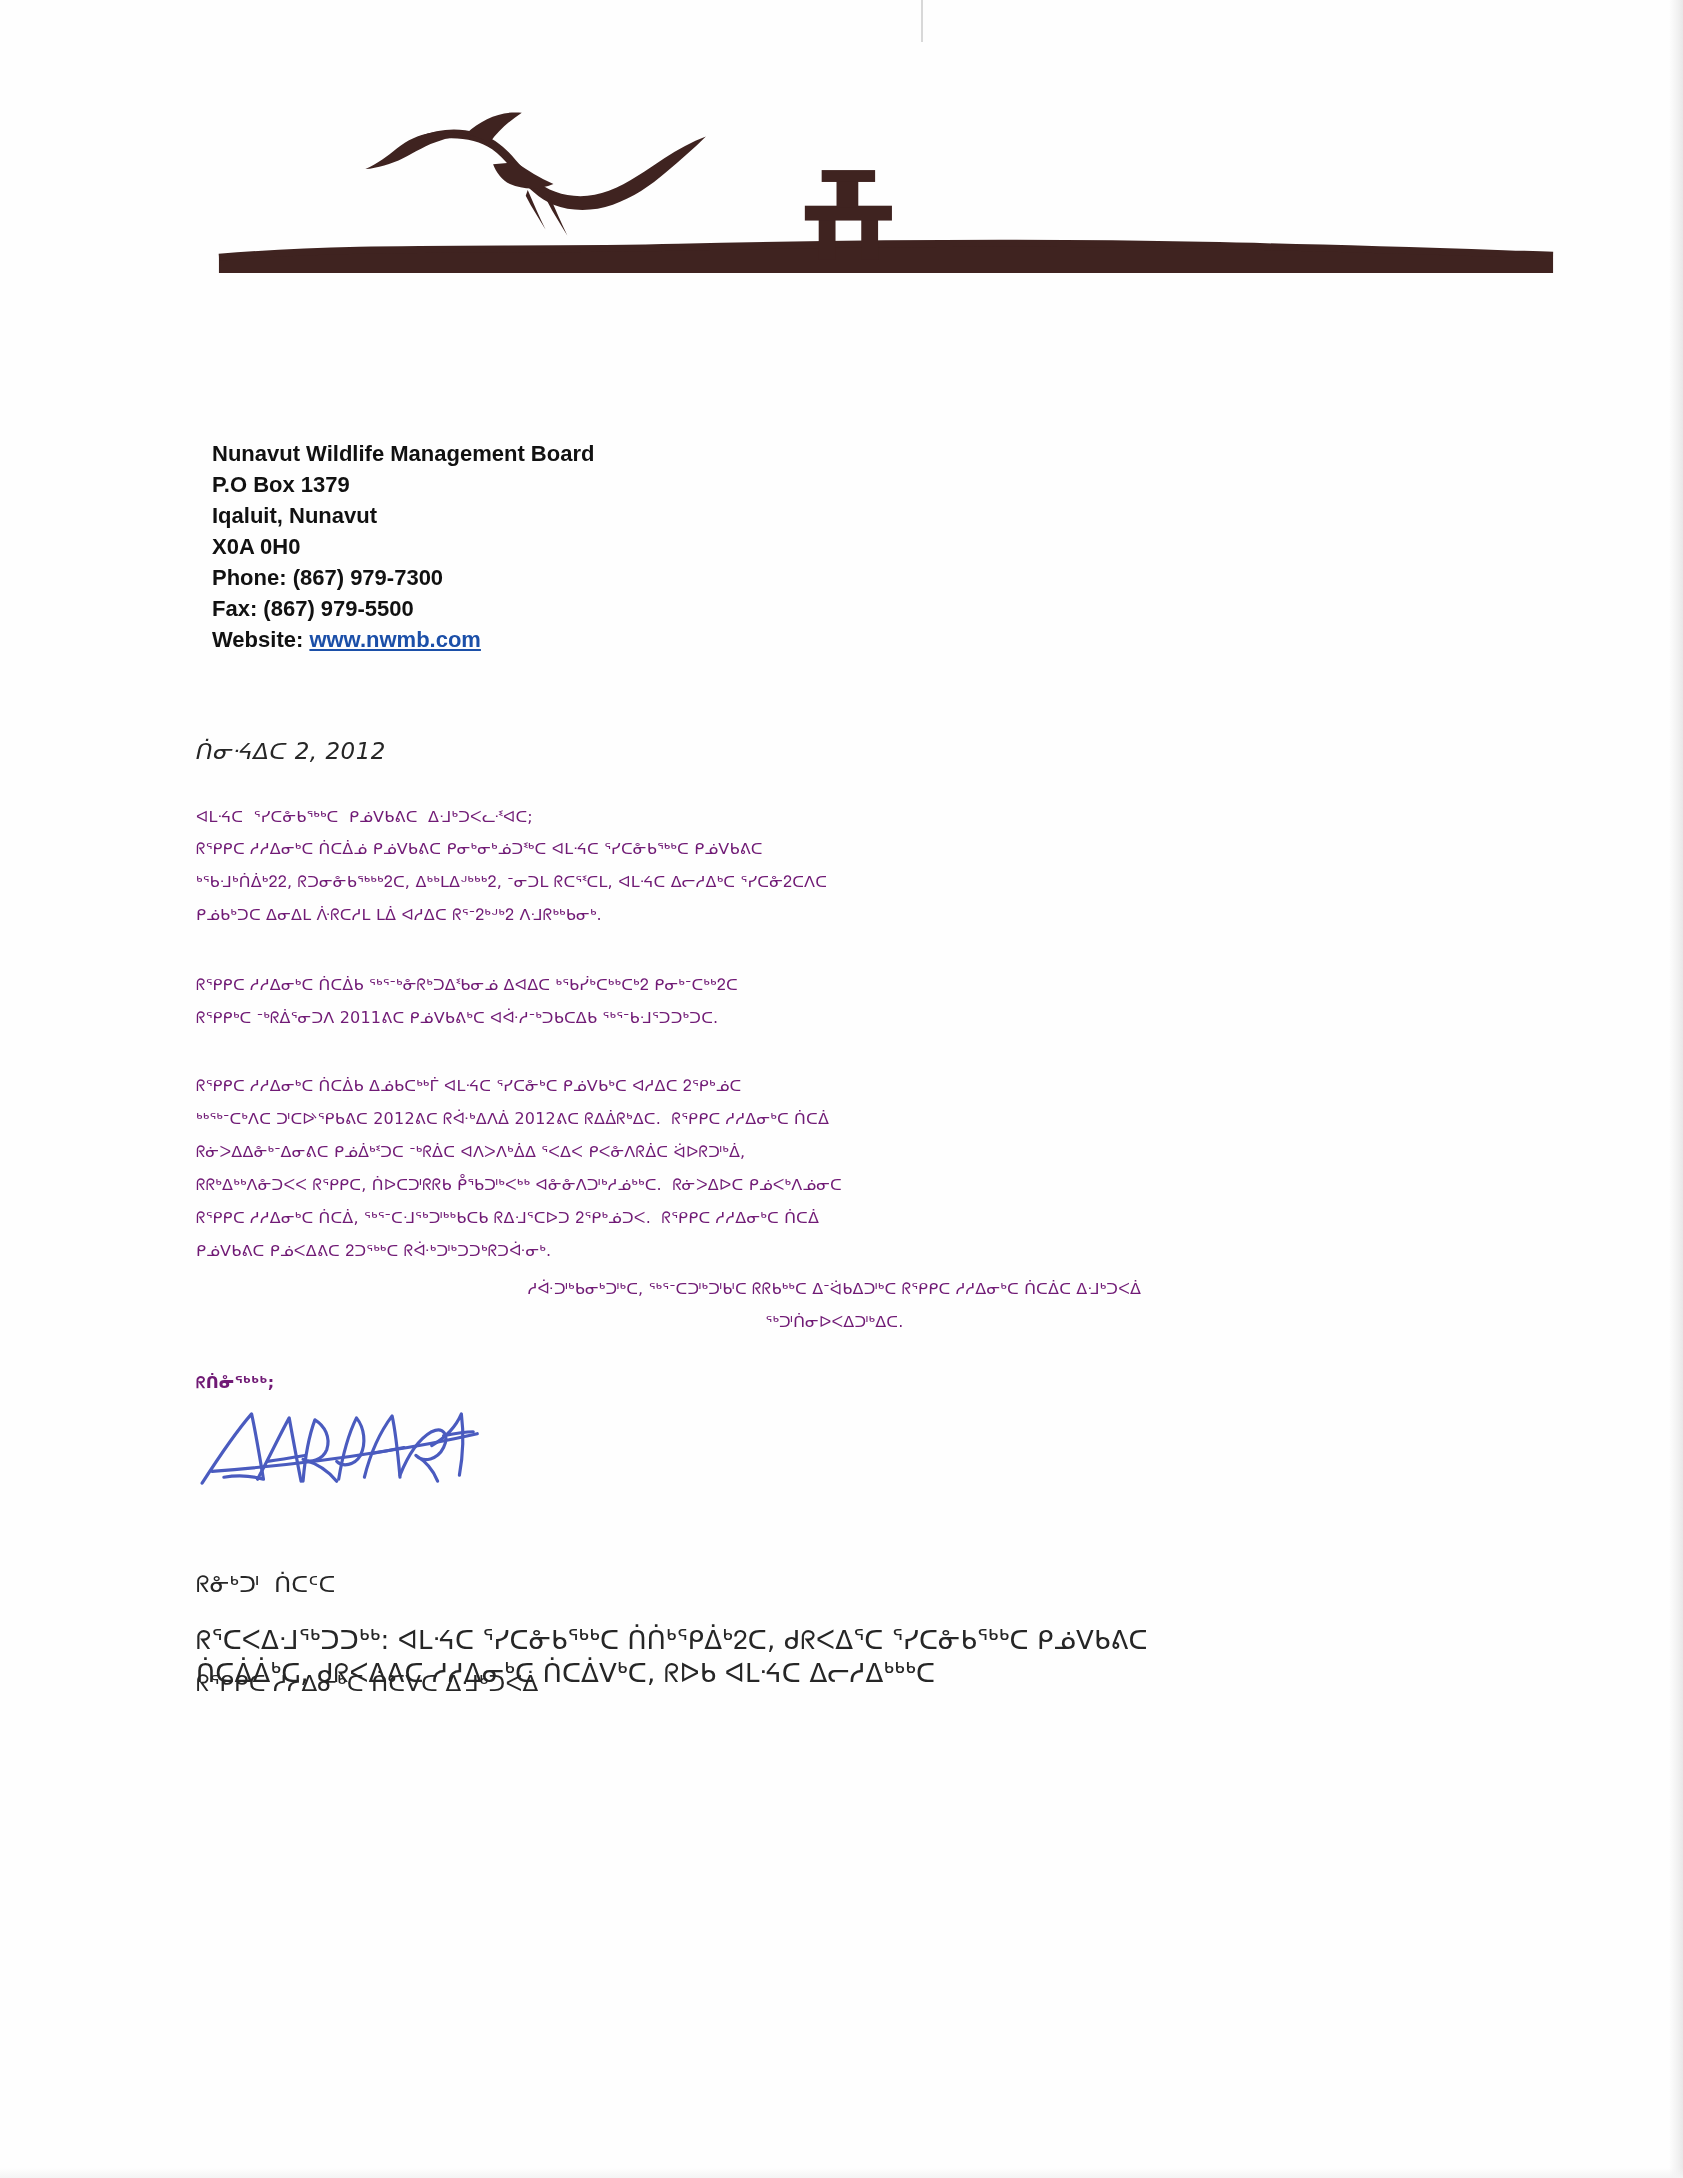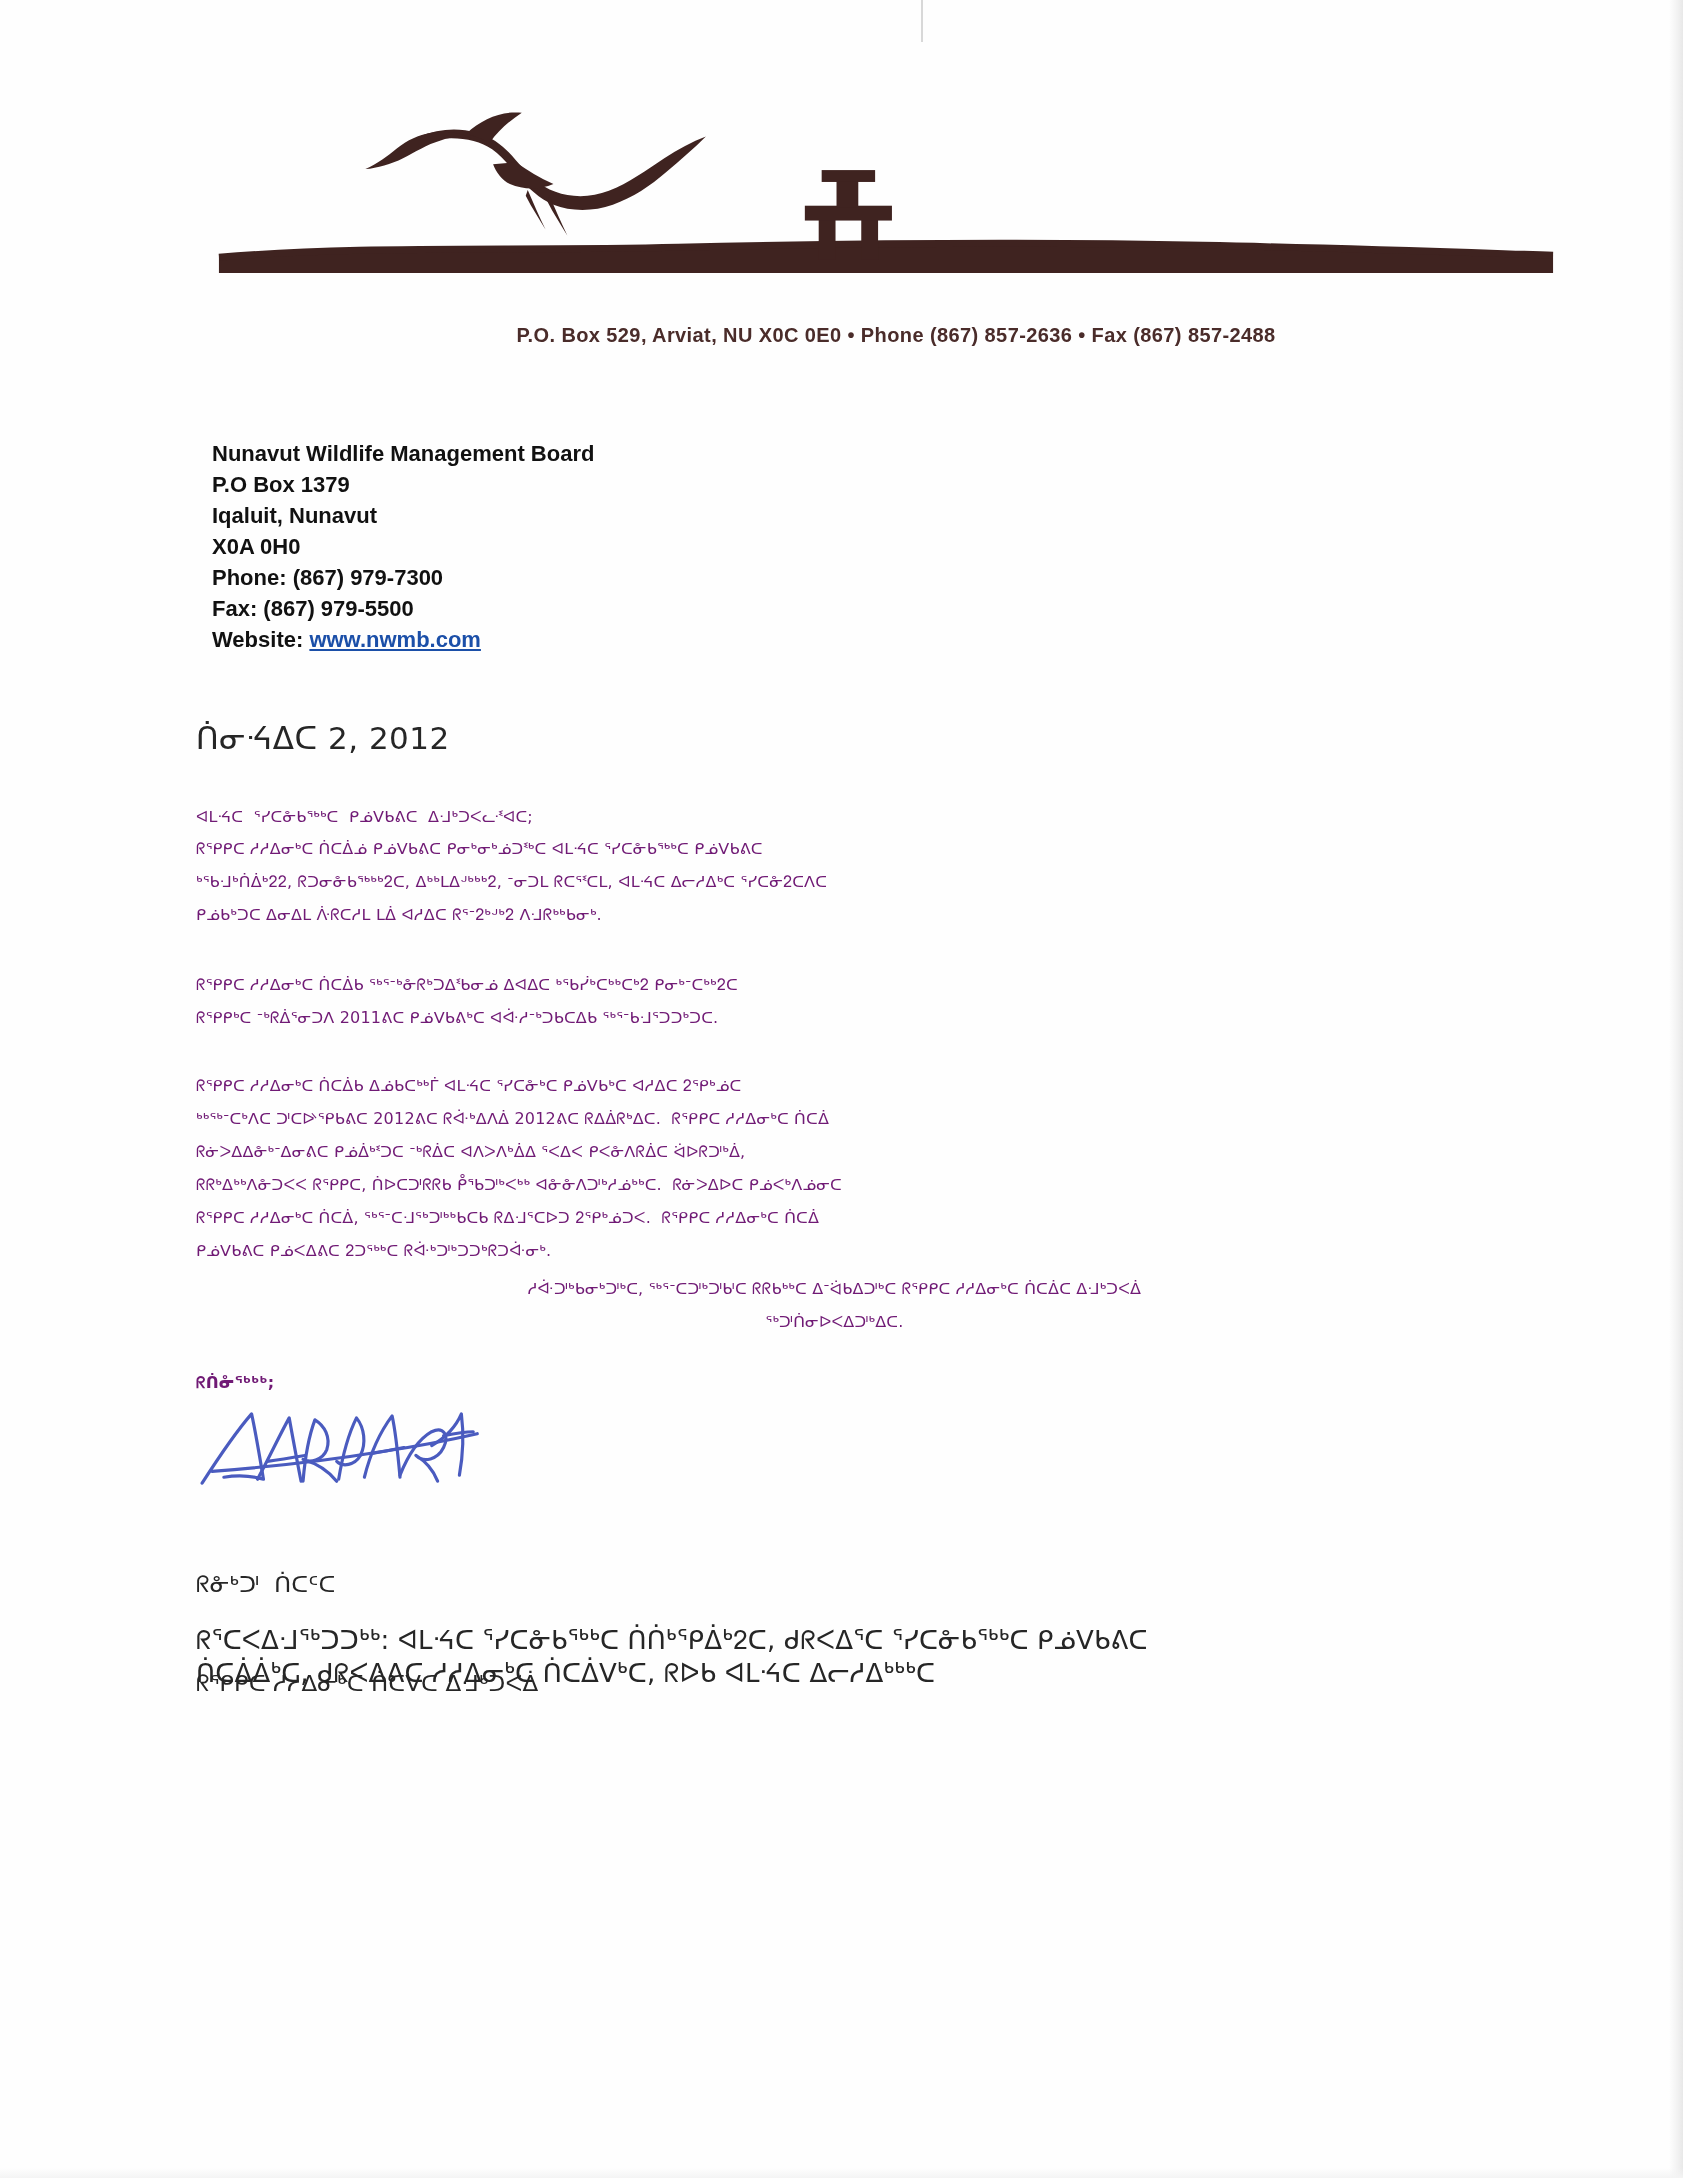--- a/index.html
+++ b/index.html
@@ -116,24 +116,25 @@
   }
 
   .inuk {
     font-family: "DejaVu Sans", sans-serif;
     color: #262626;
   }
 
   .date-line {
     position: absolute;
     left: 196px;
-    top: 324px;
-    font-family: "DejaVu Sans", sans-serif;
-    font-size: 31px;
+    top: 342px;
+    font-family: "DejaVu Sans", sans-serif;
+    font-size: 23px;
     letter-spacing: 0.5px;
+    font-style: italic;
   }
 
   .para {
     position: absolute;
     left: 196px;
     width: 1277px;
     font-family: "DejaVu Sans", sans-serif;
     font-size: 16px;
     line-height: 33px;
     letter-spacing: 0.2px;
@@ -220,21 +221,20 @@
                    C204 74 216 66 230 62 C242 58 252 58 262 60 Z"></path>
           <path d="M306 84 C318 92 330 100 344 106 C330 112 314 112 300 106
                    C292 102 286 94 283 86 Z"></path>
           <path d="M318 112 C324 126 330 140 336 152 C330 142 322 130 316 118 Z"></path>
           <path d="M340 118 C346 132 352 146 358 158 C352 148 344 136 338 124 Z"></path>
         </g>
       </svg>
     </div>
 
 
-    <div class="org-line-address">P.O. Box 529, Arviat, NU  X0C 0E0 • Phone (867) 857-2636 • Fax (867) 857-2488</div>
   </div>
 
   <div class="letter-body">
 
     <div class="recipient">
       <div>Nunavut Wildlife Management Board</div>
       <div>P.O Box 1379</div>
       <div>Iqaluit, Nunavut</div>
       <div>X0A 0H0</div>
       <div>Phone: (867) 979-7300</div>

